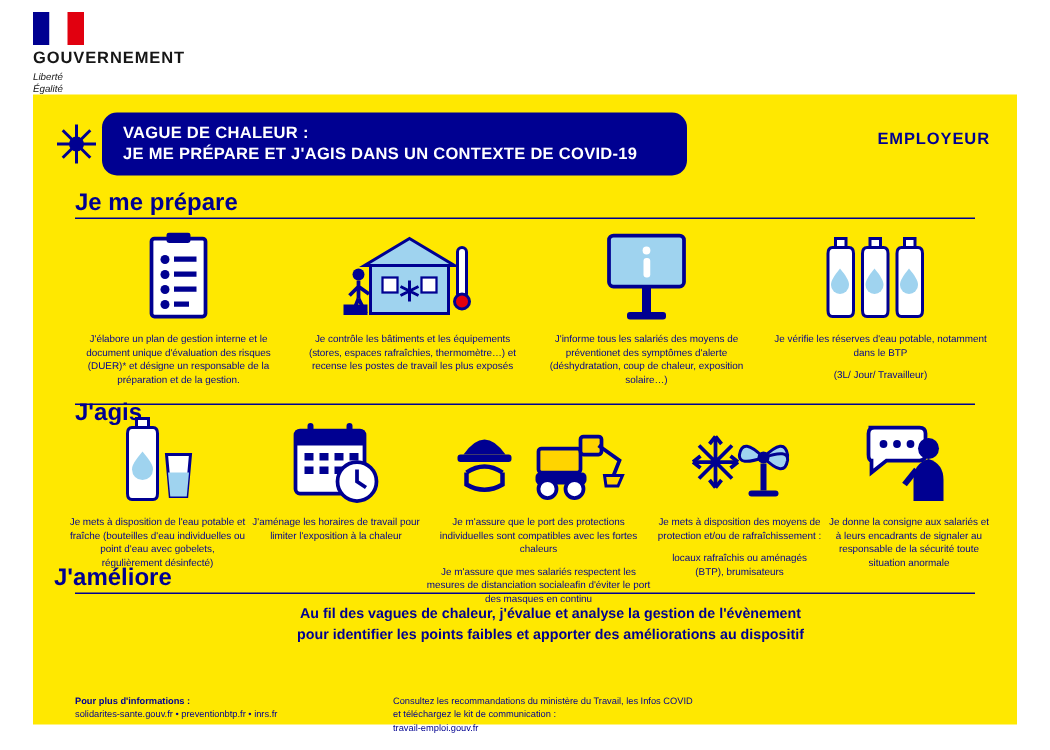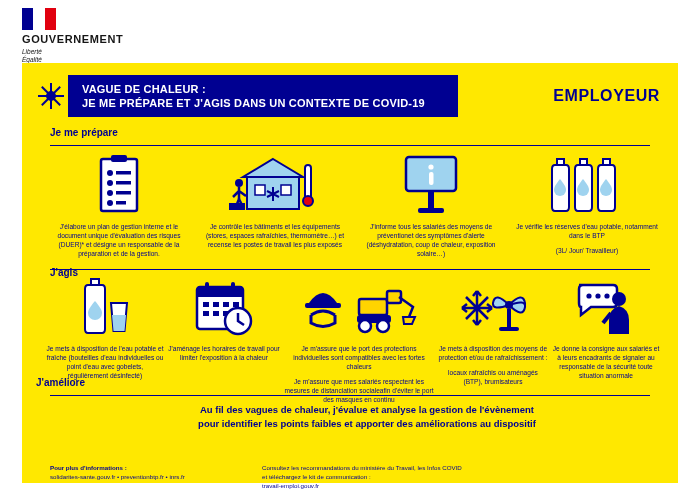--- a/index.html
+++ b/index.html
@@ -24,37 +24,37 @@
   
   .poster{
     position:absolute;left:22px;top:63px;width:656px;height:420px;
     background:#ffe800;
   }
 
   
   .titlebar{
     position:absolute;left:46px;top:12px;width:390px;height:42px;
     background:#000091;color:#ffffff;display:flex;align-items:center;
-    padding-left:14px;box-sizing:border-box;
+    padding-left:14px;box-sizing:border-box;border-radius:10px;
   }
   .titlebar .t1{font-size:11px;font-weight:bold;line-height:14px;letter-spacing:.2px;}
   .titlebar .t2{font-size:11px;font-weight:bold;line-height:14px;letter-spacing:.2px;text-align:center;}
   .sun{
     position:absolute;left:16px;top:20px;width:26px;height:26px;
   }
   .sun .core{position:absolute;left:8px;top:8px;width:10px;height:10px;border-radius:50%;background:#000091;}
   .sun .ray{position:absolute;left:12px;top:0px;width:2px;height:26px;background:#000091;transform-origin:50% 50%;}
 
   .employeur{
     position:absolute;right:18px;top:24px;color:#000091;
-    font-size:16px;font-weight:bold;letter-spacing:.6px;
-  }
-
-  
-  .sec-h{position:absolute;color:#000091;font-size:10px;font-weight:bold;}
+    font-size:11px;font-weight:bold;letter-spacing:.6px;
+  }
+
+  
+  .sec-h{position:absolute;color:#000091;font-size:16px;font-weight:bold;}
   .sec-rule{position:absolute;height:1px;background:#000091;}
   #h-prepare{left:28px;top:64px;}
   #r-prepare{left:28px;top:82px;width:600px;}
   #h-agis{left:28px;top:204px;}
   #r-agis{left:28px;top:206px;width:600px;}
   #h-ameliore{left:14px;top:314px;}
   #r-ameliore{left:28px;top:332px;width:600px;}
 
   
   .row{position:absolute;display:flex;justify-content:space-between;width:614px;left:24px;}

